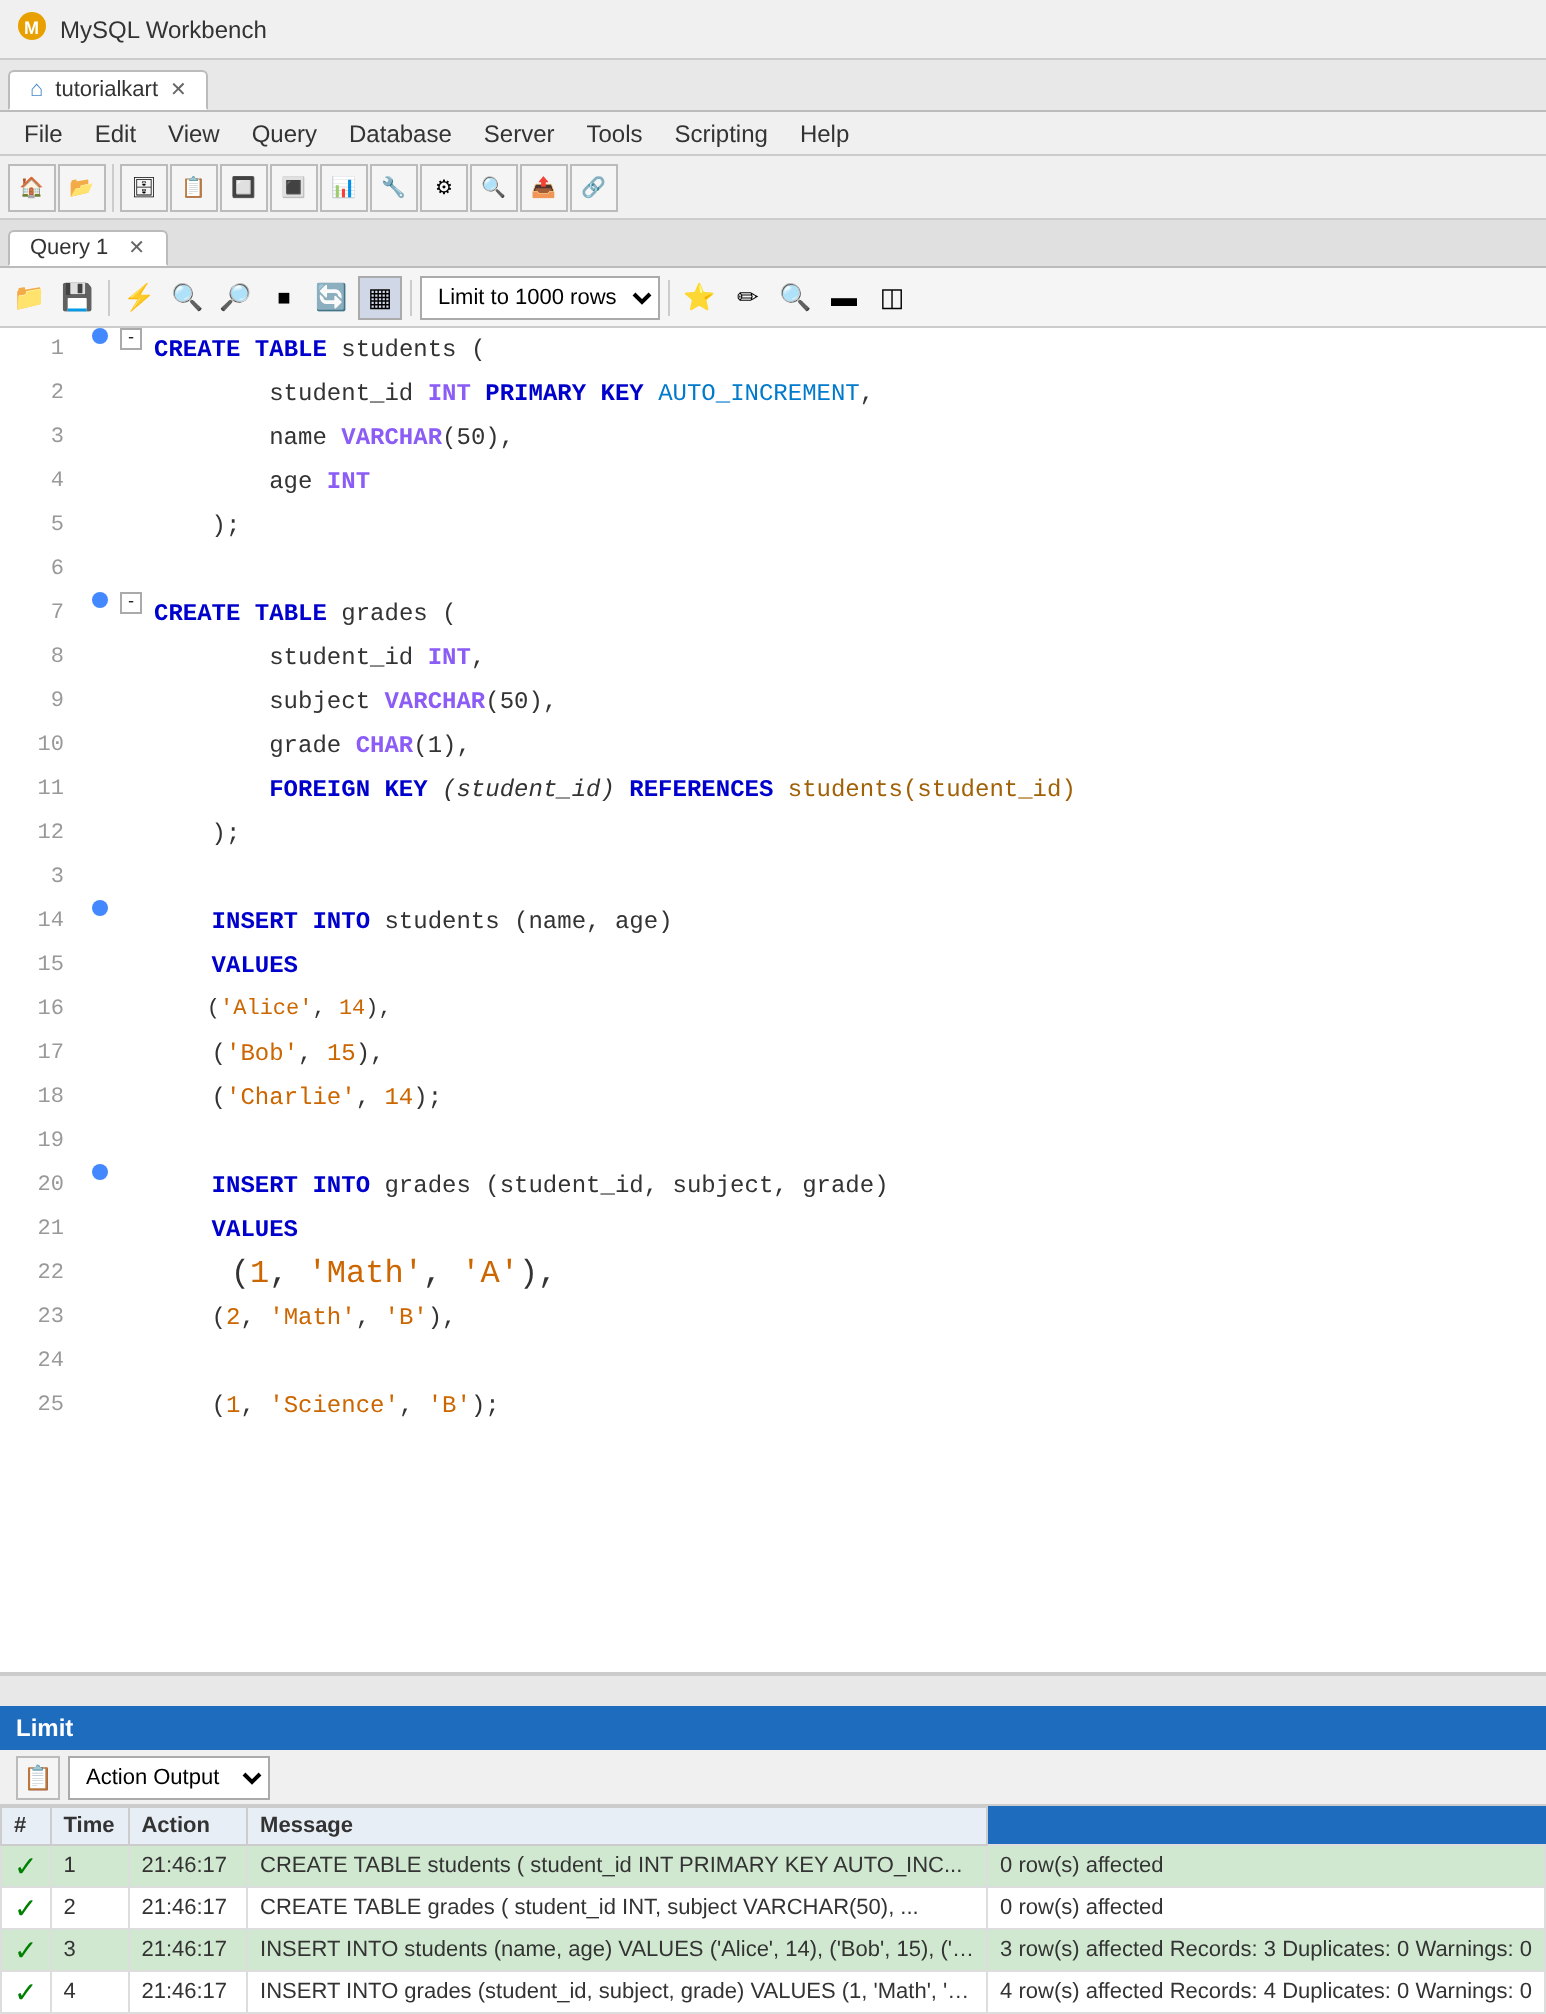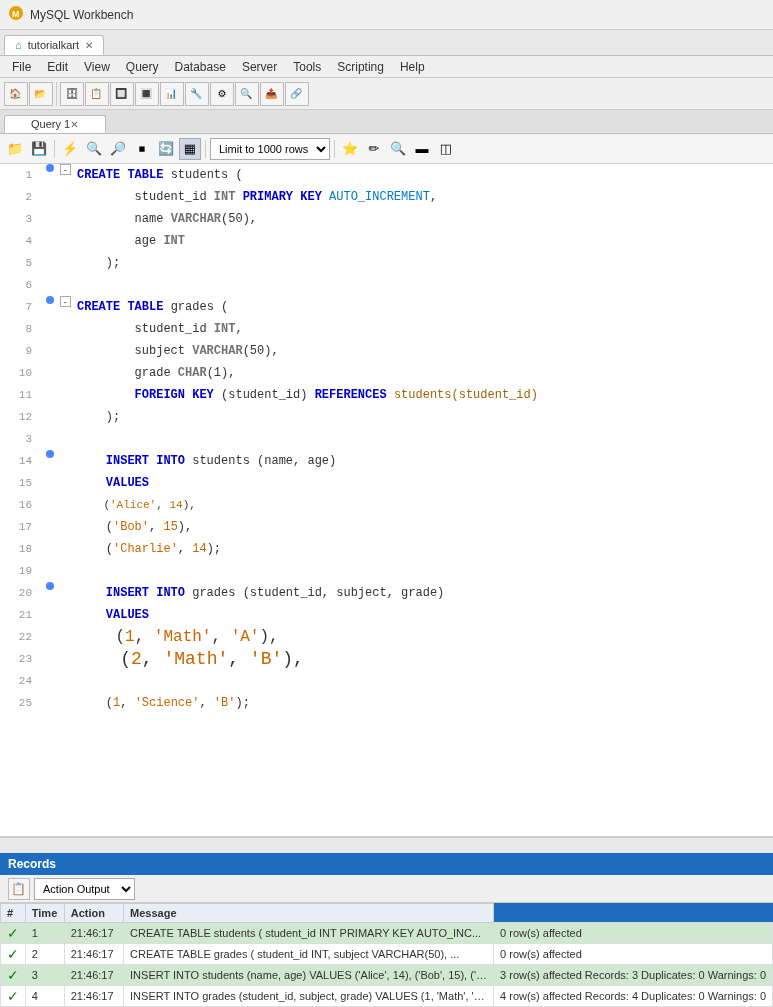--- a/index.html
+++ b/index.html
@@ -19,21 +19,21 @@
     #editor-container { display: flex; flex-direction: column; }
     
     .code-line { display: flex; align-items: flex-start; min-height: 22px; line-height: 22px; font-family: 'Courier New', monospace; font-size: 12px; }
     .line-num { width: 40px; min-width: 40px; text-align: right; padding-right: 8px; color: #999; font-size: 11px; user-select: none; }
     .line-marker { width: 20px; min-width: 20px; display: flex; align-items: center; justify-content: center; }
     .dot-blue { width: 8px; height: 8px; background: #4488ff; border-radius: 50%; }
     .line-content { padding-left: 4px; white-space: pre; }
     
     
     .kw { color: #0000cc; font-weight: bold; text-align: center; }
-    .kw2 { color: #737373; font-weight: bold; }
+    .kw2 { color: #8b5cf6; font-weight: bold; }
     
     
     #output-panel { background: #1e6cbe; color: white; }
     #editor-wrapper { flex: 1; overflow-y: auto; overflow-x: hidden; }
   </style>
 </head>
 <body>
 
 <div id="title-bar">
   <span style="margin-right:6px;">
@@ -76,21 +76,21 @@
   <button style="width:24px;height:24px;border:1px solid #bbb;background:#f5f5f5;cursor:pointer;font-size:10px;">🔳</button>
   <button style="width:24px;height:24px;border:1px solid #bbb;background:#f5f5f5;cursor:pointer;font-size:10px;">📊</button>
   <button style="width:24px;height:24px;border:1px solid #bbb;background:#f5f5f5;cursor:pointer;font-size:10px;">🔧</button>
   <button style="width:24px;height:24px;border:1px solid #bbb;background:#f5f5f5;cursor:pointer;font-size:10px;">⚙</button>
   <button style="width:24px;height:24px;border:1px solid #bbb;background:#f5f5f5;cursor:pointer;font-size:10px;">🔍</button>
   <button style="width:24px;height:24px;border:1px solid #bbb;background:#f5f5f5;cursor:pointer;font-size:10px;">📤</button>
   <button style="width:24px;height:24px;border:1px solid #bbb;background:#f5f5f5;cursor:pointer;font-size:10px;">🔗</button>
 </div>
 
 <div style="background:#e0e0e0; height:24px; display:flex; align-items:flex-end; padding:0 4px; border-bottom:1px solid #bbb;">
-  <div style="background:#fff; border:1px solid #bbb; border-bottom:1px solid #fff; padding:2px 26px; font-size:11px; cursor:pointer; display:flex; align-items:center; gap:0; border-radius:3px 3px 0 0;">
+  <div style="background:#fff; border:1px solid #bbb; border-bottom:1px solid #fff; padding:2px 10px; font-size:11px; cursor:pointer; display:flex; align-items:center; gap:10px; border-radius:3px 3px 0 0;">
     <span style="color:#333;">Query 1</span>
     <span style="font-size:10px;color:#666;cursor:pointer;">✕</span>
   </div>
 </div>
 
 <div id="query-toolbar" style="background:#f5f5f5; height:30px; display:flex; align-items:center; padding:2px 4px; border-bottom:1px solid #ccc; gap:2px;">
   <button style="width:22px;height:22px;border:1px solid transparent;background:transparent;cursor:pointer;font-size:13px;">📁</button>
   <button style="width:22px;height:22px;border:1px solid transparent;background:transparent;cursor:pointer;font-size:13px;">💾</button>
   <div style="width:1px;height:18px;background:#ccc;margin:0 2px;"></div>
   <button style="width:22px;height:22px;border:1px solid transparent;background:transparent;cursor:pointer;font-size:13px;">⚡</button>
@@ -193,21 +193,21 @@
         <span class="line-num">10</span>
         <span class="line-marker"></span>
         <span style="width:13px;display:inline-block;"></span>
         <span class="line-content" style="font-family:'Courier New',monospace;font-size:12px;"><span style="color:#333;">        grade </span><span class="kw2">CHAR</span><span style="color:#333;">(1),</span></span>
       </div>
 
       <div class="code-line">
         <span class="line-num">11</span>
         <span class="line-marker"></span>
         <span style="width:13px;display:inline-block;"></span>
-        <span class="line-content" style="font-family:'Courier New',monospace;font-size:12px;"><span class="kw">        FOREIGN KEY </span><span style="color:#333;">(student_id) </span><span class="kw">REFERENCES </span><span style="color:#a16207;">students(student_id)</span></span>
+        <span class="line-content" style="font-family:'Courier New',monospace;font-size:12px;"><span class="kw">        FOREIGN KEY </span><span style="color:#333;font-style:italic;">(student_id) </span><span class="kw">REFERENCES </span><span style="color:#a16207;">students(student_id)</span></span>
       </div>
 
       <div class="code-line">
         <span class="line-num">12</span>
         <span class="line-marker"></span>
         <span style="width:13px;display:inline-block;"></span>
         <span class="line-content" style="font-family:'Courier New',monospace;font-size:12px;"><span style="color:#333;">    );</span></span>
       </div>
 
       <div class="code-line">
@@ -281,21 +281,21 @@
         <span class="line-num">22</span>
         <span class="line-marker"></span>
         <span style="width:13px;display:inline-block;"></span>
         <span class="line-content" style="font-family:'Courier New',monospace;font-size:16px;"><span style="color:#333;">    (</span><span style="color:#cc6600;">1</span><span style="color:#333;">, </span><span style="color:#cc6600;">'Math'</span><span style="color:#333;">, </span><span style="color:#cc6600;">'A'</span><span style="color:#333;">),</span></span>
       </div>
 
       <div class="code-line">
         <span class="line-num">23</span>
         <span class="line-marker"></span>
         <span style="width:13px;display:inline-block;"></span>
-        <span class="line-content" style="font-family:'Courier New',monospace;font-size:18px;"><span style="color:#333;">    (</span><span style="color:#cc6600;">2</span><span style="color:#333;">, </span><span style="color:#cc6600;">'Math'</span><span style="color:#333;">, </span><span style="color:#cc6600;">'B'</span><span style="color:#333;">),</span></span>
+        <span class="line-content" style="font-family:'Courier New',monospace;font-size:12px;"><span style="color:#333;">    (</span><span style="color:#cc6600;">2</span><span style="color:#333;">, </span><span style="color:#cc6600;">'Math'</span><span style="color:#333;">, </span><span style="color:#cc6600;">'B'</span><span style="color:#333;">),</span></span>
       </div>
 
       <div class="code-line">
         <span class="line-num">24</span>
         <span class="line-marker"></span>
         <span style="width:13px;display:inline-block;"></span>
       </div>
 
       <div class="code-line">
         <span class="line-num">25</span>
@@ -307,21 +307,21 @@
     </div>
   </div>
 
   <div style="height:16px;background:#e8e8e8;border-top:1px solid #ccc;overflow-x:scroll;overflow-y:hidden;">
     <div style="width:800px;height:1px;"></div>
   </div>
 
   <div id="output-panel">
 
     <div style="background:#1e6cbe;height:22px;display:flex;align-items:center;padding:0 8px;">
-      <span style="font-size:12px;font-weight:bold;color:white;">Records</span>
+      <span style="font-size:12px;font-weight:bold;color:white;">Limit</span>
     </div>
 
     <div style="background:#f0f0f0;height:28px;display:flex;align-items:center;padding:0 8px;gap:4px;border-bottom:1px solid #ccc;">
       <button style="width:22px;height:22px;border:1px solid #bbb;background:#f5f5f5;cursor:pointer;font-size:12px;">📋</button>
       <select style="height:22px;font-size:11px;border:1px solid #aaa;background:white;padding:0 4px;">
         <option>Action Output</option>
         <option>Text Output</option>
         <option>History Output</option>
       </select>
     </div>

